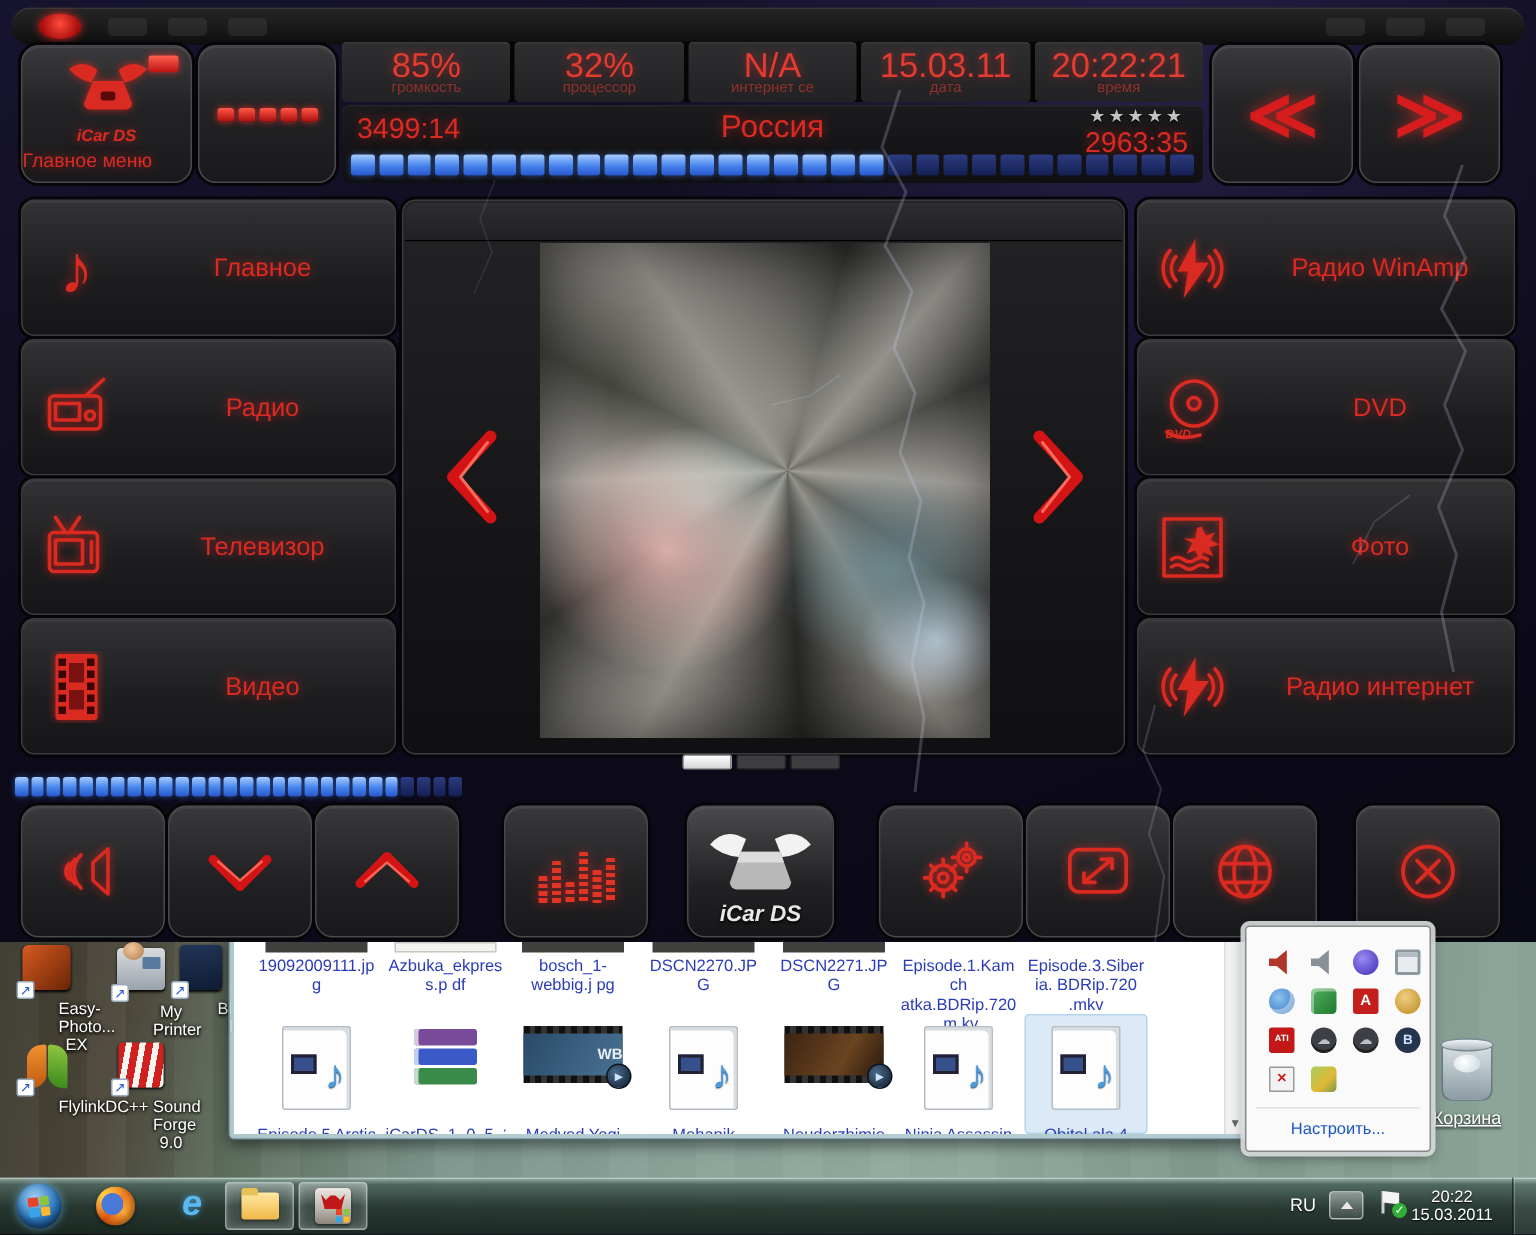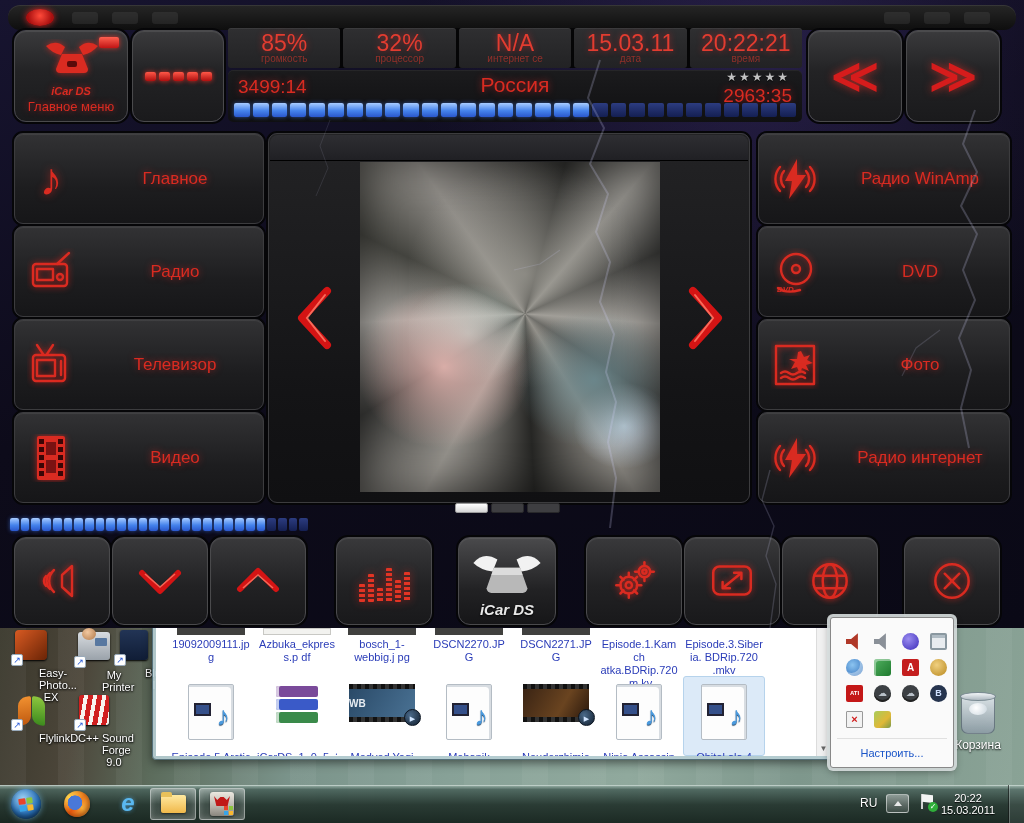--- a/index.html
+++ b/index.html
@@ -23,21 +23,21 @@
        background:linear-gradient(180deg,#3a3a3c,#232325 45%,#1a1a1c);
        box-shadow:0 0 0 2px #060608, inset 0 1px 1px rgba(255,255,255,.10);}
   .btn .cc{position:absolute;inset:0;display:flex;align-items:center;justify-content:center;}
 
   .redtxt{color:#d92b21;text-shadow:0 0 7px rgba(255,40,40,.55);}
   .navglyph{font-size:46px;font-weight:bold;color:#d61c1c;text-shadow:0 0 9px rgba(255,50,40,.6);}
 
   .mm-badge{position:absolute;right:8px;top:6px;width:20px;height:11px;border-radius:2px;
             background:linear-gradient(180deg,#ff6050,#c01414);box-shadow:0 0 5px rgba(255,50,40,.8);}
   .mm-title{position:absolute;left:0;right:0;bottom:24px;text-align:center;font-size:11px;font-weight:bold;font-style:italic;}
-  .mm-sub{position:absolute;left:0;right:0;bottom:7px;text-align:center;font-size:13px;}
+  .mm-sub{position:absolute;left:0;right:0;bottom:7px;text-align:left;font-size:13px;}
 
   .dashrow{display:flex;gap:3px;}
   .dashrow span{width:11px;height:9px;border-radius:2px;background:linear-gradient(180deg,#ff5848,#ae0f0f);
                 box-shadow:0 0 5px rgba(255,50,40,.8);}
 
   .stats{position:absolute;left:228px;top:28px;width:574px;height:40px;display:flex;gap:3px;
          background:#050506;border-radius:6px;}
   .cell{flex:1;background:linear-gradient(180deg,#2f2f31,#222224);border-radius:3px;
         display:flex;flex-direction:column;align-items:center;justify-content:center;box-shadow:inset 0 1px 0 rgba(255,255,255,.06);}
   .cell .val{font-size:23px;line-height:20px;color:#e23c30;text-shadow:0 0 6px rgba(255,40,40,.5);}
@@ -125,21 +125,21 @@
   .fname2{position:absolute;top:123px;left:2px;right:2px;height:8px;overflow:hidden;text-align:center;
           font-size:11px;line-height:12px;color:#2a3cb8;}
   .mediadoc{position:relative;width:46px;height:56px;background:#fdfdfd;border:1px solid #b4bcc4;
             border-radius:2px;box-shadow:inset -12px 12px 0 -10px #d8dde2;}
   .mediadoc .film{position:absolute;left:5px;top:18px;width:17px;height:13px;background:#35508a;border:2px solid #223;}
   .mediadoc .note{position:absolute;right:3px;top:16px;font-size:27px;color:#4a9ade;text-shadow:0 1px 1px #246;}
   .archive{width:42px;height:40px;display:flex;flex-direction:column;gap:2px;justify-content:center;}
   .archive span{height:11px;border-radius:2px;box-shadow:inset 3px 0 0 rgba(255,255,255,.7);}
   .filmthumb{position:relative;width:66px;height:38px;
     background:repeating-linear-gradient(90deg,#111 0 4px,#333 4px 8px);}
-  .filmthumb .inner{position:absolute;left:0;right:0;top:5px;bottom:5px;display:flex;align-items:center;justify-content:flex-start;
+  .filmthumb .inner{position:absolute;left:0;right:0;top:5px;bottom:5px;display:flex;align-items:center;justify-content:flex-end;
                     color:#e8edf2;font-weight:bold;font-size:10px;}
   .playov{position:absolute;right:-6px;bottom:-4px;width:17px;height:17px;border-radius:50%;
           background:radial-gradient(circle at 35% 35%,#4a6a8a,#101c2c);color:#cfe4ff;font-size:7px;
           line-height:17px;text-align:center;border:1px solid #0a1420;}
   .selbox{position:absolute;left:1px;right:1px;top:48px;bottom:0;background:#dcEAf8;background:#dceaf8;
           border:1px solid #b6d3ec;border-radius:3px;}
   .scrollbar{position:absolute;right:0;top:0;width:14px;height:100%;background:#f1f1f1;border-left:1px solid #dcdcdc;}
   .scrollbar .dn{position:absolute;bottom:0;left:0;right:0;height:14px;font-size:8px;color:#666;text-align:center;line-height:14px;}
 
   .traypopup{position:absolute;left:830px;top:617px;width:124px;height:151px;z-index:8;border-radius:3px;
@@ -341,21 +341,21 @@
         <div class="fname2">Obitel ala 4 Zhizn</div>
       </div>
       <div class="scrollbar">
         <div class="dn">▼</div>
       </div>
     </div>
   </div>
 
   <div class="recycle">
     <div class="bin"></div>
-    <div class="lbl" style="margin-top:4px;font-size:12px;color:#fff;text-shadow:0 1px 2px #000;">Корзина</div>
+    <div class="lbl" style="margin-top:4px;font-size:12px;color:#fff;text-shadow:0 1px 2px #000;text-decoration:underline;">Корзина</div>
   </div>
 
   <div class="app">
     <div class="topbar">
       <div class="oval"></div>
       <div class="ghosticon" style="left:64px;"></div>
       <div class="ghosticon" style="left:104px;"></div>
       <div class="ghosticon" style="left:144px;"></div>
       <div class="ghosticon" style="left:876px;"></div>
       <div class="ghosticon" style="left:916px;"></div>

